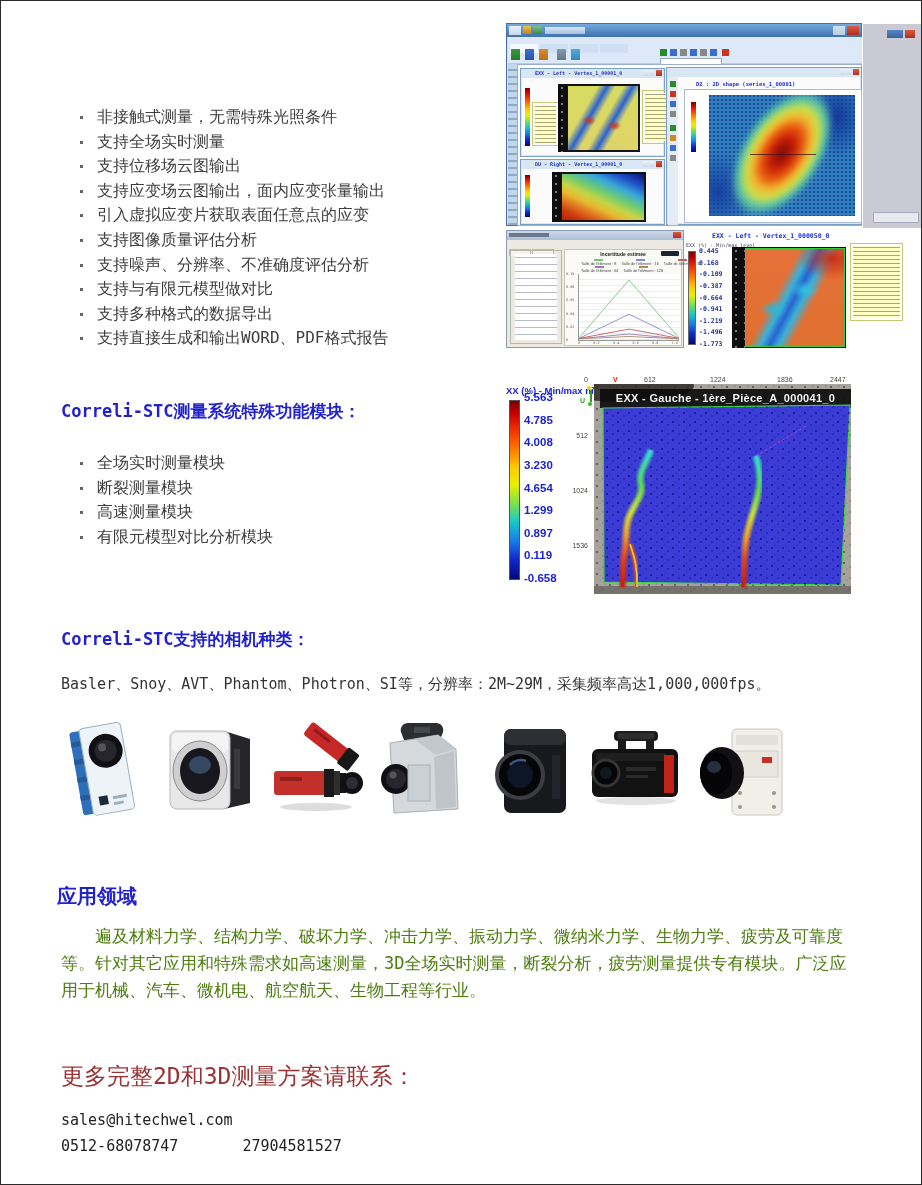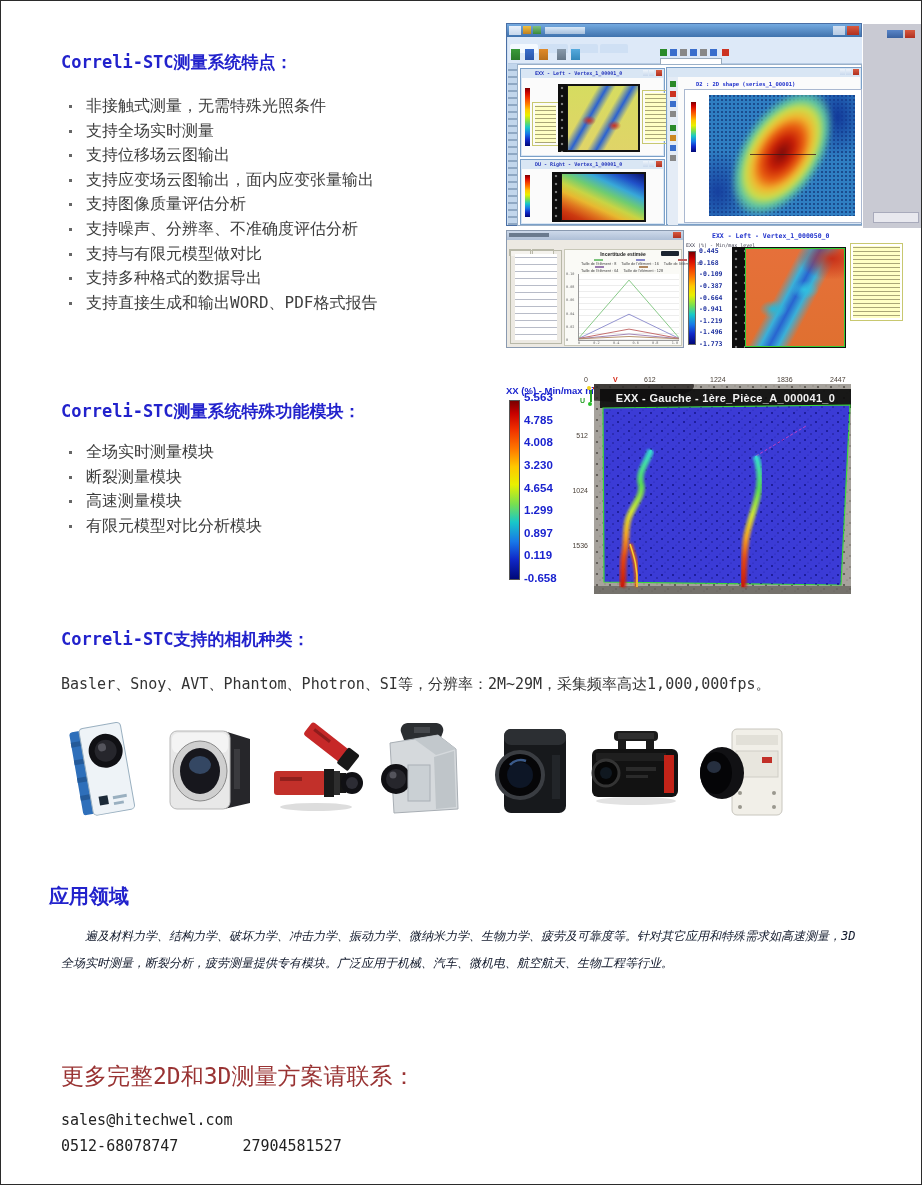--- a/index.html
+++ b/index.html
@@ -1,21 +1,21 @@
 <!DOCTYPE html>
 <html><head>
 <meta charset="utf-8">
 <style>
   html,body{margin:0;padding:0;background:#e9e9e9;}
   #page{position:relative;width:922px;height:1185px;margin:0 auto;background:#ffffff;
         border:1px solid #2b2b2b;box-sizing:border-box;overflow:hidden;
         font-family:"DejaVu Sans Mono","Liberation Mono",monospace;}
   .abs{position:absolute;}
   .h-blue{position:absolute;color:#2222cc;font-weight:bold;font-size:17px;white-space:nowrap;}
-  ul.doclist{position:absolute;margin:3px;padding:0;list-style:none;}
+  ul.doclist{position:absolute;margin:14px;padding:0;list-style:none;}
   ul.doclist li{position:relative;padding-left:22px;font-size:16px;color:#3e3e3e;line-height:24.6px;white-space:nowrap;}
   ul.doclist li::before{content:"";position:absolute;left:5px;top:11px;width:3px;height:3px;background:#666;}
   .jet{background:linear-gradient(to bottom,#7a0000 0%,#c80000 7%,#f03000 16%,#ff7800 27%,#ffc800 37%,#e8f000 47%,#78e050 58%,#18c8c8 68%,#1878e8 79%,#1028c8 89%,#000878 100%);}
   
   #shot1{left:505px;top:22px;width:415px;height:325px;}
   .s1-app{left:0;top:0;width:356px;height:203px;border:1px solid #4a6fa5;background:#cfe0f2;box-sizing:border-box;}
   .s1-titlebar{left:0;top:0;width:354px;height:13px;background:linear-gradient(#74aae0,#3f72ad);}
   .s1-qat{left:2px;top:2px;width:78px;height:9px;
      background-image:linear-gradient(#e8f0fa,#c8d8ec),linear-gradient(#f0c040,#c08020),linear-gradient(#80c080,#3a8a3a),linear-gradient(#d8e8f8,#a8c0dc);
      background-size:12px 9px,8px 8px,8px 8px,40px 7px;background-position:0 0,14px 0,24px 0,36px 1px;background-repeat:no-repeat;}
@@ -118,38 +118,38 @@
   .s2-varrow{left:87px;top:11px;width:22px;height:2px;background:#d42210;}
   .s2-varrow::after{content:"";position:absolute;right:-5px;top:-2px;border-left:5px solid #d42210;border-top:3px solid rgba(0,0,0,0);border-bottom:3px solid rgba(0,0,0,0);}
   .s2-vlabel{left:107px;top:0;font-size:7px;font-weight:bold;color:#d42210;font-family:"Liberation Sans",sans-serif;}
   .s2-uline{left:84px;top:14px;width:2px;height:12px;background:#28a028;}
   .s2-udot{left:82px;top:26px;width:4px;height:4px;background:#28c028;border-radius:50%;}
   .s2-ulabel{left:74px;top:21px;font-size:7px;font-weight:bold;color:#28a028;font-family:"Liberation Sans",sans-serif;}
   
   #camera-row{left:52px;top:712px;width:748px;height:112px;display:flex;align-items:flex-end;}
   .cam{width:106px;height:110px;flex:0 0 auto;}
   
-  #apps-h{left:48px;top:882px;font-size:20px;font-family:"Liberation Sans",sans-serif;}
-  #apps-body{left:60px;top:922px;width:802px;font-size:12px;line-height:27px;text-indent:2em;color:#0f172a;font-style:italic;}
+  #apps-h{left:56px;top:882px;font-size:20px;font-family:"Liberation Sans",sans-serif;}
+  #apps-body{left:60px;top:922px;width:802px;font-size:17px;line-height:27px;text-indent:2em;color:#4d7c0f;}
   #contact-h{left:60px;top:1060px;font-size:23px;color:#993333;white-space:nowrap;}
   #contact-email{left:60px;top:1110px;font-size:15px;color:#222;}
   #contact-phones{left:60px;top:1136px;font-size:15px;color:#222;}
   #contact-phones .p1{margin-right:64px;}
 </style>
 </head>
 <body>
 
 <div id="page">
 
-  <div class="h-blue" id="features-h" style="left:60px;top:50px;">Correli-STC测量系统特点：</div>
   <ul class="doclist" style="left:60px;top:90px;">
     <li>非接触式测量，无需特殊光照条件</li>
     <li>支持全场实时测量</li>
     <li>支持位移场云图输出</li>
     <li>支持应变场云图输出，面内应变张量输出</li>
+    <li>引入虚拟应变片获取表面任意点的应变</li>
     <li>支持图像质量评估分析</li>
     <li>支持噪声、分辨率、不准确度评估分析</li>
     <li>支持与有限元模型做对比</li>
     <li>支持多种格式的数据导出</li>
     <li>支持直接生成和输出WORD、PDF格式报告</li>
   </ul>
 
   <div class="abs" id="shot1">
     <div class="abs s1-app">
       <div class="abs s1-titlebar">

